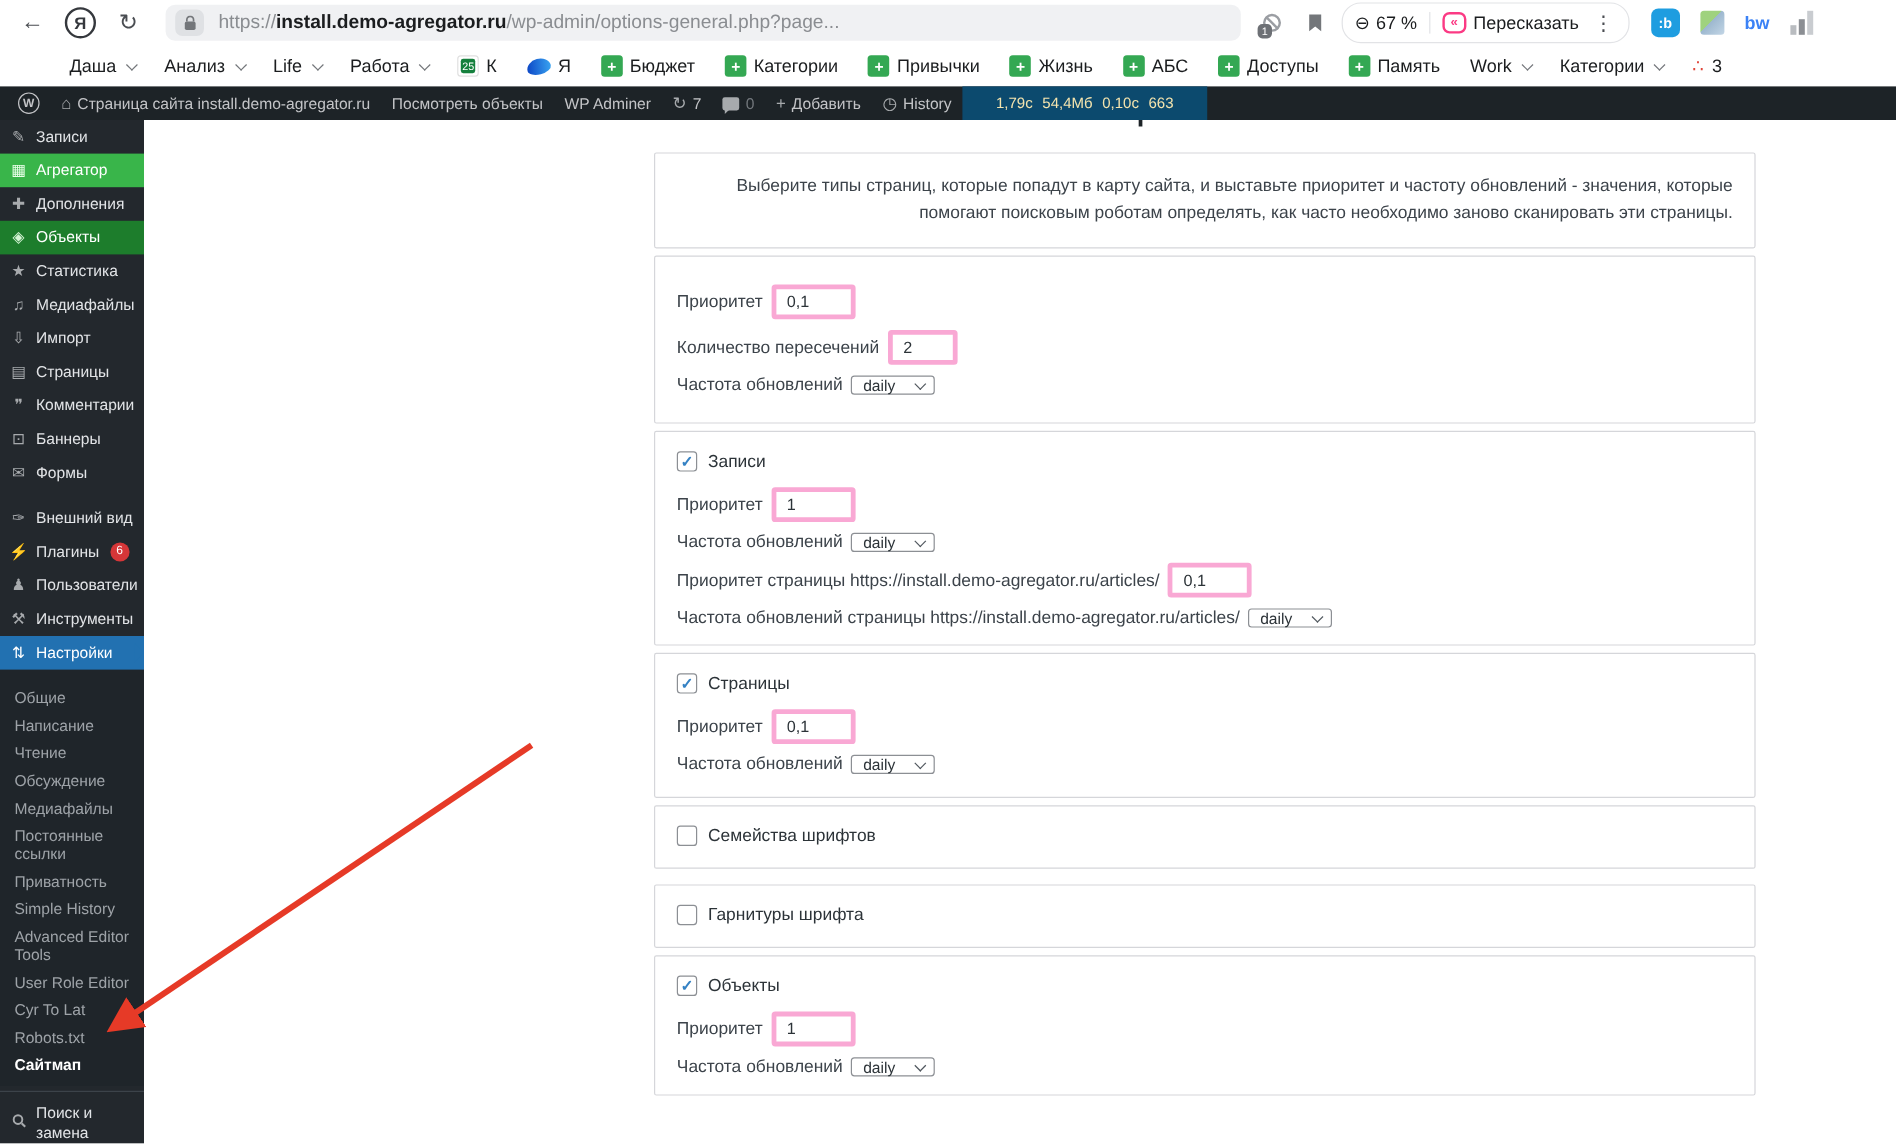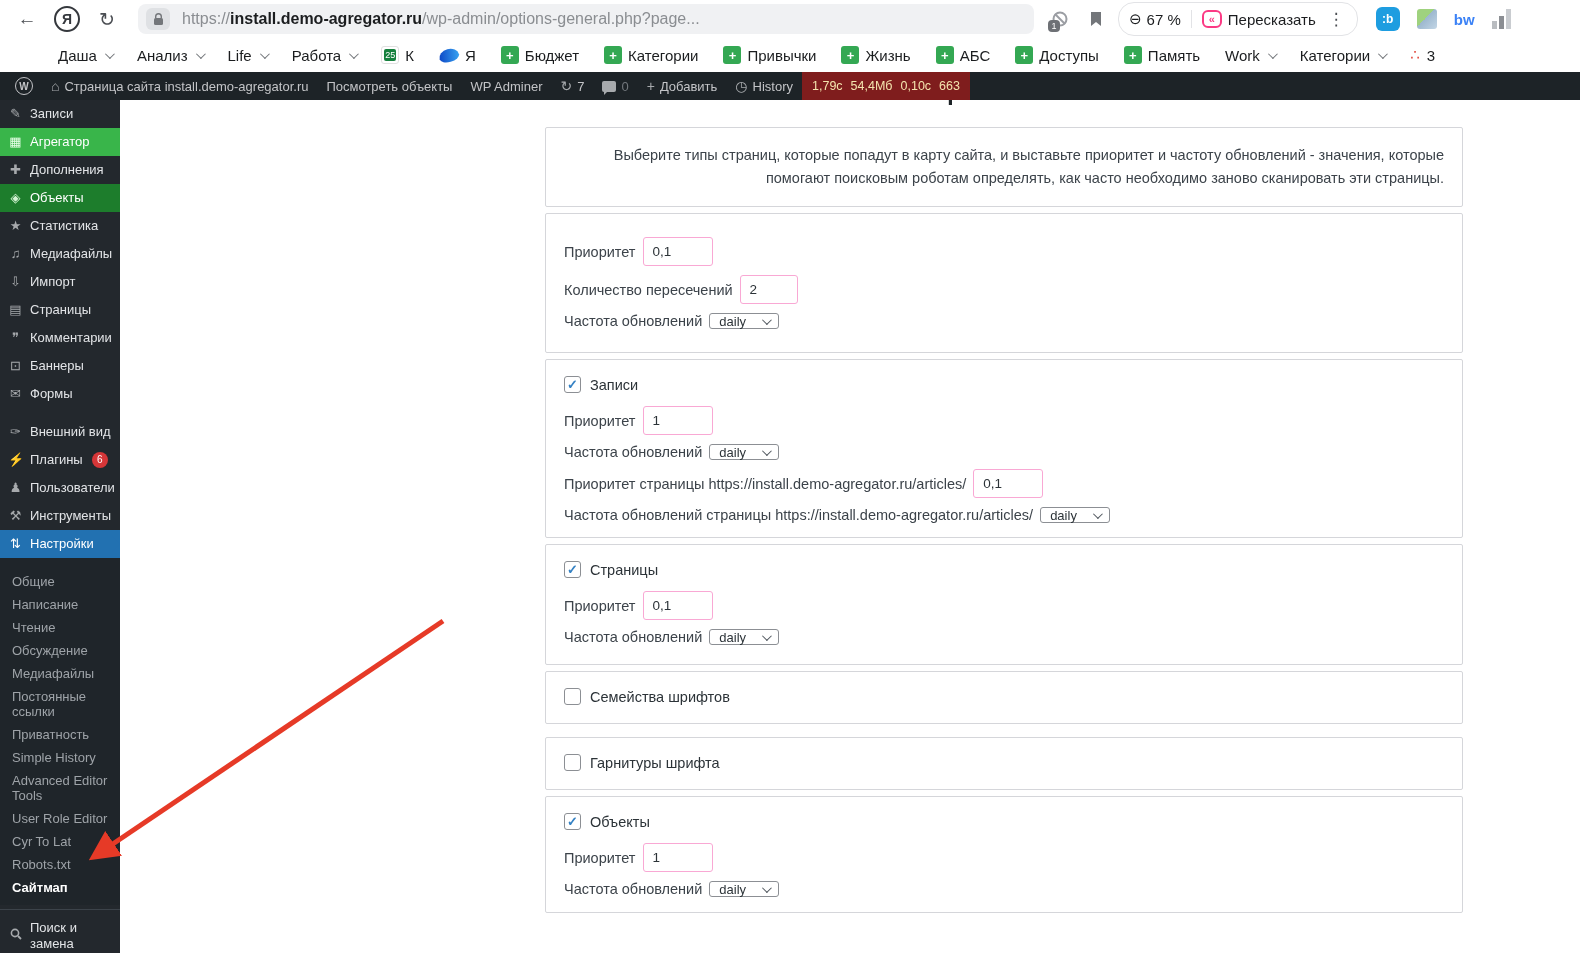--- a/index.html
+++ b/index.html
@@ -58,22 +58,22 @@
   
   .adminbar { height:28px; background:#1d2327; display:flex; align-items:center; color:#c3c4c7;
     font-size:13px; gap:0; padding:0 0 0 6px; }
   .ab-item { display:flex; align-items:center; gap:5px; padding:0 9px; height:28px; cursor:pointer; white-space:nowrap; }
   .ab-ic { font-size:14px; color:#a7aaad; line-height:1; }
   .wplogo { width:18px; height:18px; border:1.6px solid #c3c4c7; border-radius:50%;
     display:flex; align-items:center; justify-content:center; font-size:10px; font-weight:bold; color:#c3c4c7; }
   .ab-bubble { width:14px; height:11px; background:#a7aaad; border-radius:2px; position:relative; }
   .ab-bubble::after { content:""; position:absolute; left:2px; bottom:-3px; border:3px solid transparent; border-top-color:#a7aaad; border-left-color:#a7aaad; }
   .ab-dim { color:#72777c; }
-  .perfbadge { height:28px; display:flex; align-items:center; gap:8px; background:#7f1d1d; color:#f4e4ae;
-    padding:0 10px; font-size:12.5px; }
+  .perfbadge { height:28px; display:flex; align-items:center; gap:8px; background:#0c4a6e; color:#f4e4ae;
+    padding:0 28px; font-size:12.5px; }
 
   
   .shell { display:flex; height:853px; }
 
   
   .sidebar { width:120px; background:#23282d; color:#e2e4e7; flex:0 0 120px; font-size:13px; position:relative; }
   .sb-item { display:flex; align-items:center; gap:7px; padding:6px 8px; cursor:pointer; line-height:16px; }
   .sb-ic { width:15px; text-align:center; color:#a7aaad; font-size:13px; flex:0 0 15px; }
   .sb-item.green-bright { background:#39b54a; color:#fff; } .sb-item.green-bright .sb-ic{color:#e8ffe8;}
   .sb-item.green-dark { background:#1d7d2c; color:#fff; } .sb-item.green-dark .sb-ic{color:#d6f5d6;}
@@ -93,21 +93,21 @@
   .title-fragment { position:absolute; left:827px; top:0; width:5px; height:7px; overflow:hidden; }
   .title-fragment span { display:block; font-size:26px; font-weight:bold; color:#1d2327; margin-top:-24px; }
   .col { position:absolute; left:425px; top:27px; width:918px; }
   .box { border:1px solid #d5d6da; background:#fff; border-radius:2px; padding:14px 18px; margin-bottom:6px; }
   .box.desc { padding:16px 18px; margin-bottom:6px; color:#3c434a; font-size:14.5px; line-height:23px;text-align:right; }
   .cb-row { display:flex; align-items:center; gap:9px; font-size:14.5px; color:#2c3338; padding:2px 0 4px; }
   .cb { width:17px; height:17px; border:1px solid #8c8f94; border-radius:3px; background:#fff; cursor:pointer;
     display:inline-flex; align-items:center; justify-content:center; font-size:13px; color:#3582c4; flex:0 0 17px; }
   .cb.checked::after { content:"\2713"; font-weight:bold; }
   .frow { display:flex; align-items:center; gap:7px; margin-top:9px; font-size:14.5px; color:#3c434a; }
-  .tin { height:29px; width:70px; border:1px solid #f9a8d4; border-radius:3px; padding:0 9px;
+  .tin { height:29px; width:70px; border:4px solid #f9a8d4; border-radius:3px; padding:0 9px;
     font-size:13.5px; color:#2c3338; font-family:"Liberation Sans",sans-serif; background:#fff; }
   .tin.wide { width:58px; }
   .sel { height:16px; border:1px solid #8c8f94; border-radius:3px; background:#fff; cursor:pointer;
     display:inline-flex; align-items:center; gap:16px; padding:0 9px; font-size:13px; color:#2c3338; }
   .sel .chev { width:7px; height:7px; border-right:1.8px solid #50575e; border-bottom:1.8px solid #50575e;
     transform:rotate(45deg) translateY(-2px); }
 
   
   .box.s1 { min-height:140px; } .box.s2 { min-height:164px; } .box.s3 { min-height:121px; }
   .box.s4 { min-height:46px; } .box.s5 { min-height:48px; margin-top:13px; } .box.s6 { min-height:117px; margin-top:6px; }

